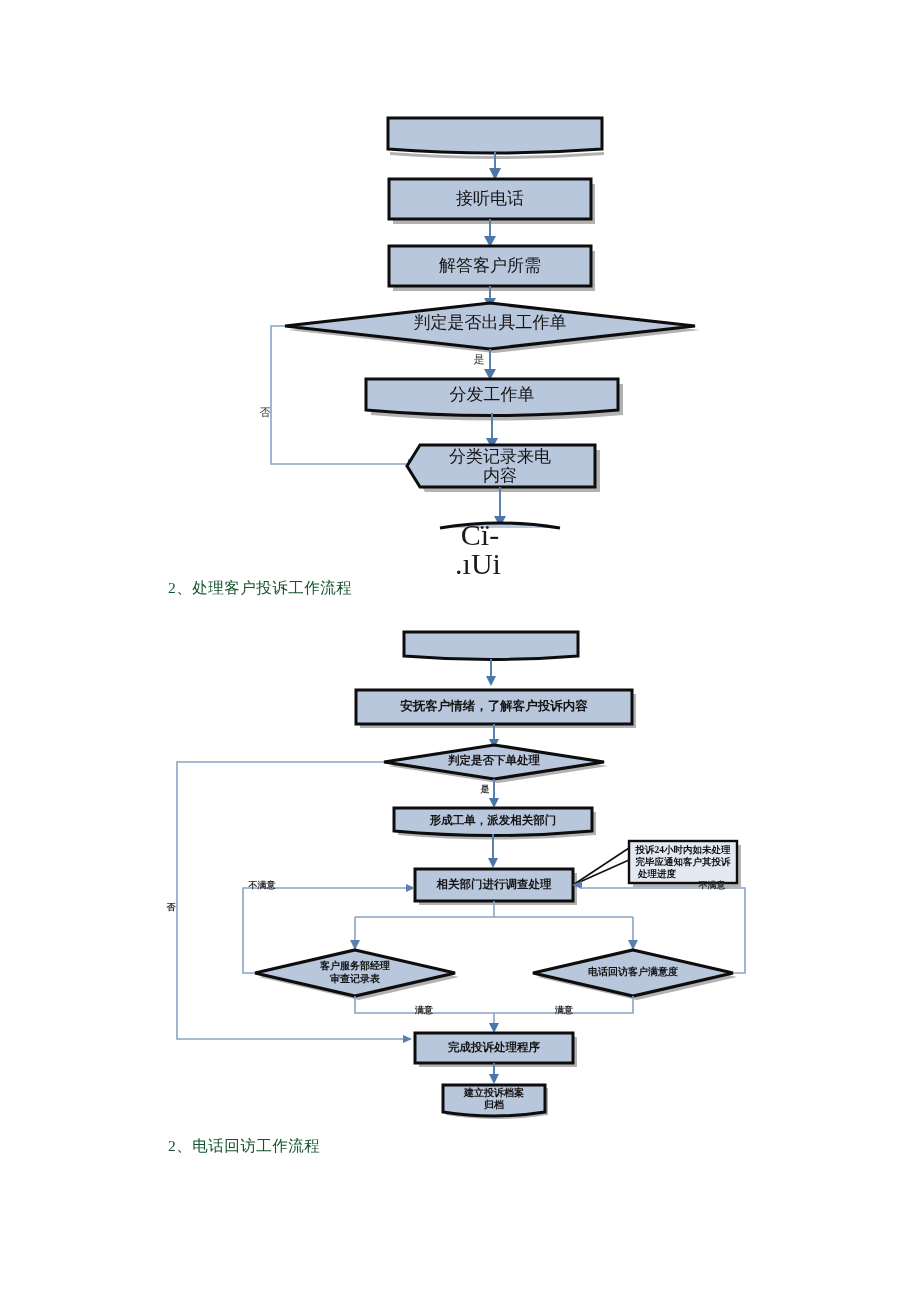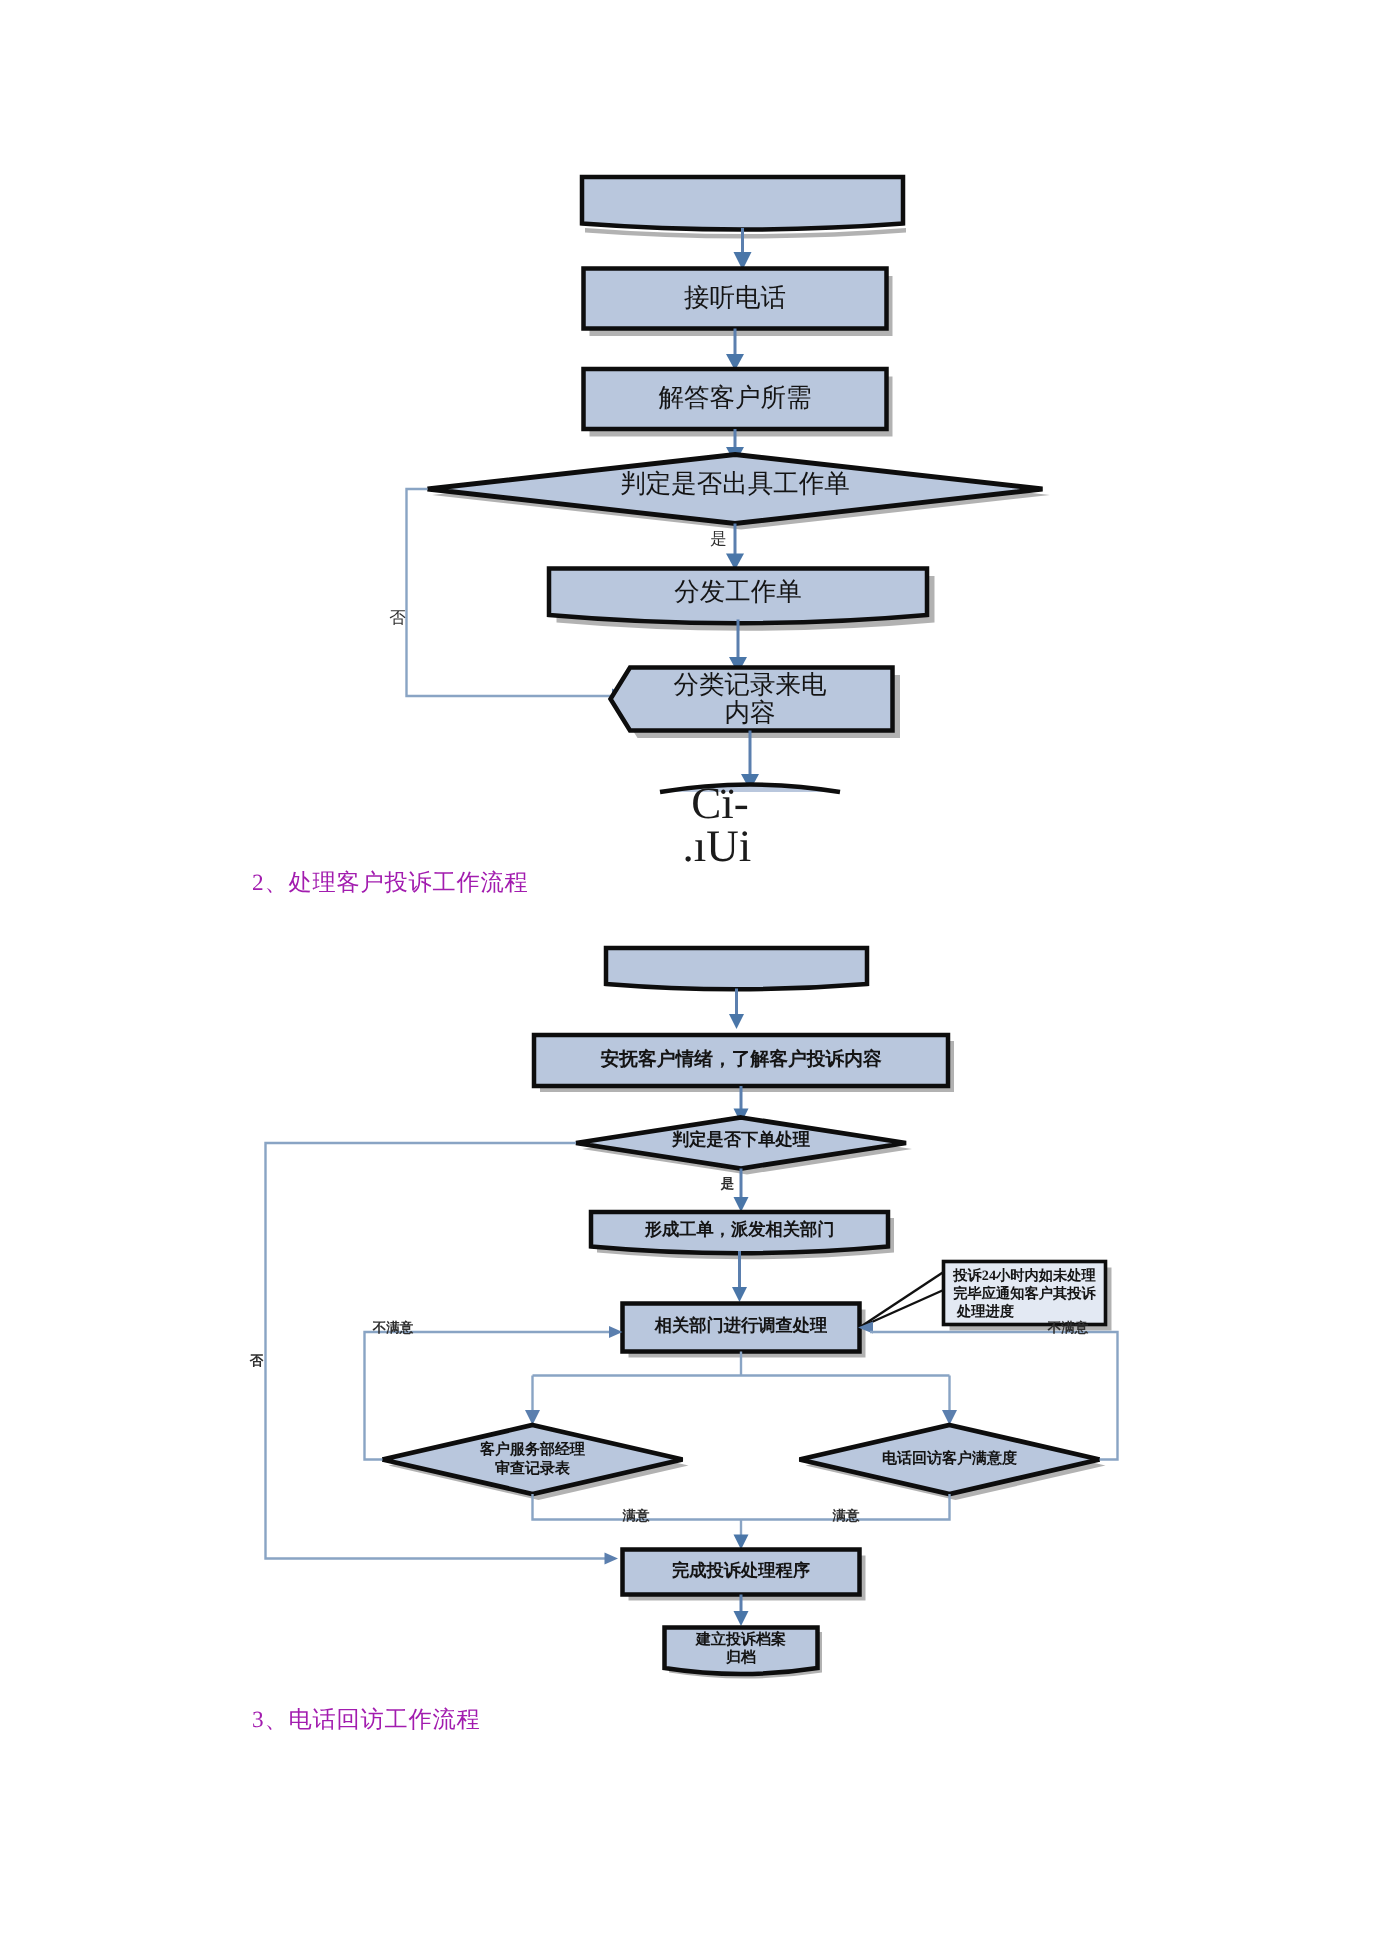--- a/index.html
+++ b/index.html
@@ -12,21 +12,21 @@
     overflow:hidden;
     position:relative;
   }
   .page{position:relative;width:760px;height:1301px;}
 
   
   .caption{
     position:absolute;
     font-family:"Liberation Serif","DejaVu Serif",serif;
     font-size:15.5px;
-    color:#a21caf;
+    color:#14532d;
     letter-spacing:.5px;
     white-space:nowrap;
   }
 
   
   .chart{position:absolute;}
   .chart svg{display:block;overflow:visible;}
 
   .nodeText{
     font-family:"Liberation Serif","DejaVu Serif",serif;
@@ -232,15 +232,15 @@
     <path fill="#4a76a8" d="M 489 454 L 499 454 L 494 464 Z"></path>
 
     <path class="shadow" d="M 446 468 L 548 468 L 548 495 Q 497 503 446 495 Z"></path>
     <path class="docShape" stroke-width="2.4" d="M 443 465 L 545 465 L 545 492 Q 494 500 443 492 Z"></path>
     <text class="nodeText" x="494" y="474" font-size="10">建立投诉档案</text>
     <text class="nodeText" x="494" y="486" font-size="10">归档</text>
 
   </svg>
   </div>
 
-  <div class="caption" style="left:168px;top:1136px;">3、电话回访工作流程</div>
+  <div class="caption" style="left:168px;top:1136px;">2、电话回访工作流程</div>
 
 </div>
 
 </body></html>

